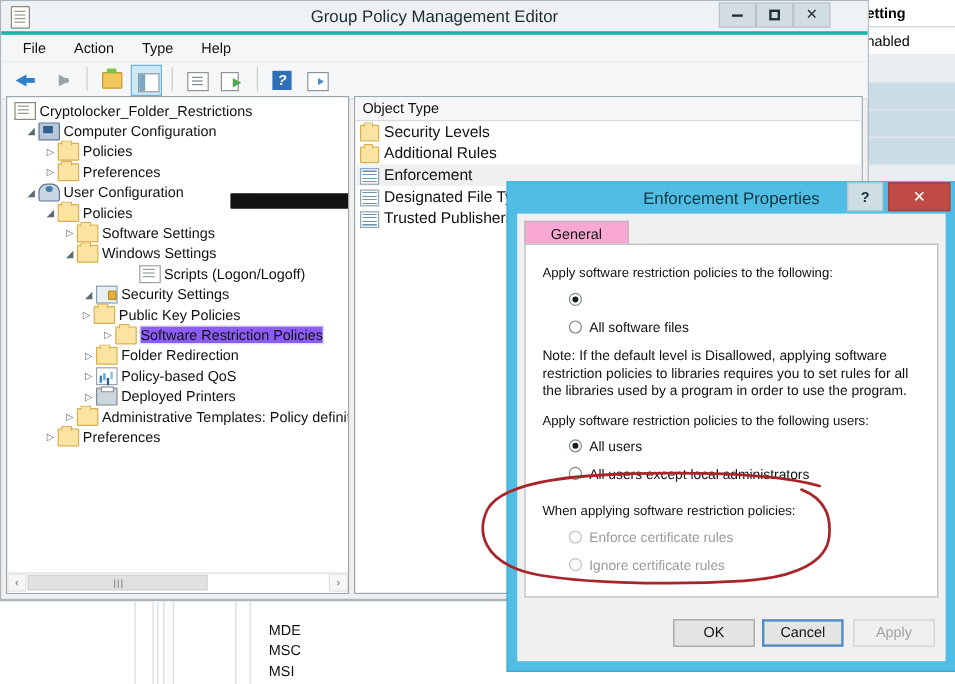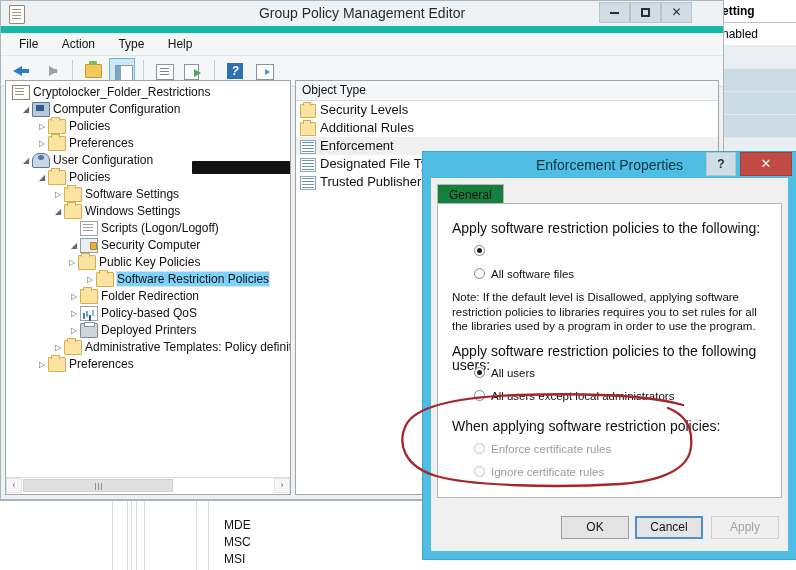--- a/index.html
+++ b/index.html
@@ -27,21 +27,21 @@
   .bg-vline{position:absolute;top:0;width:1px;height:70px;background:#d6dde2;}
   #bg-ext-list{position:absolute;left:224px;top:16px;font-size:12px;line-height:17px;color:#111;}
 
   
   #mmc{
     position:absolute;left:0;top:0;width:724px;height:500px;
     background:#f0f0f0;border:1px solid #a9b6bf;box-sizing:border-box;
   }
   #titlebar{
     height:25px;background:#eef2f4;position:relative;
-    border-bottom:7px solid #14b8a6;
+    border-bottom:3px solid #14b8a6;
   }
   #title-icon{
     position:absolute;left:8px;top:4px;width:14px;height:17px;
     background:#fdfdfb;border:1px solid #8a8a7a;border-radius:1px;
   }
   #title-icon:before{
     content:"";position:absolute;left:2px;top:3px;width:9px;height:1px;
     background:#9a9a86;box-shadow:0 3px 0 #9a9a86,0 6px 0 #9a9a86,0 9px 0 #9a9a86;
   }
   #title-text{
@@ -80,21 +80,21 @@
   .ico-help{position:absolute;left:5px;top:5px;width:16px;height:16px;background:#2f6fb5;color:#fff;font-size:12px;font-weight:bold;text-align:center;line-height:16px;}
   .ico-misc{position:absolute;left:5px;top:6px;width:16px;height:14px;background:#fff;border:1px solid #8b949a;}
   .ico-misc:after{content:"";position:absolute;left:8px;top:4px;width:0;height:0;border-top:3px solid transparent;border-bottom:3px solid transparent;border-left:5px solid #4d8cc4;}
 
   #workarea{position:absolute;left:4px;top:79px;width:714px;height:415px;}
   #tree-pane{position:absolute;left:0;top:0;width:286px;height:415px;background:#fff;border:1px solid #9aa7ae;box-sizing:border-box;overflow:hidden;}
   #tree-inner{position:relative;padding:3px 0 0 0;}
   .tnode{height:17px;line-height:17px;white-space:nowrap;font-size:12px;color:#111;position:relative;cursor:default;}
   .tnode .exp{display:inline-block;width:12px;text-align:center;color:#5b6b75;font-size:8px;vertical-align:middle;}
   .tnode .lbl{vertical-align:middle;}
-  .tnode.sel-soft .lbl{background:#7dd3fc;outline:1px solid #e0e0e0;}
+  .tnode.sel-soft .lbl{background:#8b5cf6;outline:1px solid #e0e0e0;}
   .ti{display:inline-block;width:16px;height:13px;vertical-align:middle;position:relative;margin-right:3px;}
   .ti.folder{background:#fbe3a2;border:1px solid #d9ae4f;border-radius:1px;}
   .ti.folder:after{content:"";position:absolute;left:2px;top:-3px;width:7px;height:3px;background:#fbe3a2;border:1px solid #d9ae4f;border-bottom:none;border-radius:1px 1px 0 0;}
   .ti.console{background:#fdfdfb;border:1px solid #8a8a7a;}
   .ti.console:before{content:"";position:absolute;left:2px;top:2px;width:9px;height:1px;background:#9a9a86;box-shadow:0 3px 0 #9a9a86,0 6px 0 #9a9a86;}
   .ti.computer{background:#b9c8d8;border:1px solid #5d7792;border-radius:1px;}
   .ti.computer:after{content:"";position:absolute;left:3px;top:2px;width:8px;height:6px;background:#2f5d8f;}
   .ti.user{background:#c8d6e4;border:1px solid #5d7792;border-radius:7px 7px 2px 2px;}
   .ti.user:after{content:"";position:absolute;left:5px;top:1px;width:6px;height:5px;background:#4a7aa8;border-radius:50%;}
   .ti.script{background:#ffffff;border:1px solid #9aa3a8;}
@@ -129,25 +129,25 @@
     position:absolute;left:423px;top:152px;width:373px;height:407px;
     background:#4fbde4;box-shadow:0 0 0 1px #3aa8d0;
   }
   #dlg-title{height:26px;position:relative;}
   #dlg-title-text{position:absolute;left:0;top:0;width:100%;height:26px;line-height:26px;text-align:center;font-size:14px;color:#11343f;}
   #dlg-help{position:absolute;right:60px;top:0px;width:30px;height:24px;background:#cfdde4;border:1px solid #b4c6ce;box-sizing:border-box;text-align:center;line-height:22px;font-weight:bold;font-size:12px;color:#14303a;cursor:default;}
   #dlg-close{position:absolute;right:4px;top:0px;width:52px;height:24px;background:#c14a45;border:1px solid #a93c38;box-sizing:border-box;text-align:center;line-height:22px;font-weight:bold;font-size:13px;color:#fff;cursor:default;}
   #dlg-body{position:absolute;left:8px;top:26px;width:357px;height:373px;background:#f0f0f0;}
 
   #tabstrip{position:absolute;left:6px;top:6px;height:20px;}
-  .tab{display:inline-block;height:20px;line-height:20px;padding:0 11px;background:#15803d;
+  .tab{display:inline-block;height:20px;line-height:20px;padding:0 21px;background:#f9a8d4;
        border:1px solid #b6b6b6;border-bottom:none;font-size:12px;color:#111;cursor:default;}
   #tabpage{position:absolute;left:6px;top:25px;width:345px;height:295px;background:#fff;border:1px solid #b6b6b6;box-sizing:border-box;}
 
-  .sect-label{position:absolute;font-size:14px;color:#111;line-height:14px;}
+  .sect-label{position:absolute;font-size:11px;color:#111;line-height:14px;}
   .radio-row{position:absolute;font-size:11.5px;color:#111;line-height:14px;cursor:default;}
   .radio{display:inline-block;width:11px;height:11px;border:1px solid #7a8a94;border-radius:50%;background:#fff;vertical-align:-1px;margin-right:6px;position:relative;box-sizing:border-box;}
   .radio.on:after{content:"";position:absolute;left:2px;top:2px;width:5px;height:5px;border-radius:50%;background:#1c1c1c;}
   .radio.dis{border-color:#bcc4c9;background:#fbfbfb;}
   .radio-row.dis{color:#9b9b9b;}
   .note{position:absolute;font-size:11.5px;color:#111;line-height:14.5px;}
 
   .dbtn{position:absolute;bottom:12px;width:68px;height:23px;background:#e4e4e4;border:1px solid #9e9e9e;
         box-sizing:border-box;font-size:12px;color:#111;text-align:center;line-height:21px;cursor:default;}
   .dbtn.focus{border:2px solid #4f8fc4;line-height:19px;}
@@ -240,25 +240,25 @@
         </div>
         <div class="tnode" style="padding-left:30px;">
           <span class="exp">◢</span><span class="ti folder"></span><span class="lbl">Policies</span>
         </div>
         <div class="tnode" style="padding-left:46px;">
           <span class="exp">▷</span><span class="ti folder"></span><span class="lbl">Software Settings</span>
         </div>
         <div class="tnode" style="padding-left:46px;">
           <span class="exp">◢</span><span class="ti folder"></span><span class="lbl">Windows Settings</span>
         </div>
-        <div class="tnode" style="padding-left:74px;">
+        <div class="tnode" style="padding-left:74px;text-align:center;">
           <span class="ti script"></span><span class="lbl">Scripts (Logon/Logoff)</span>
         </div>
         <div class="tnode" style="padding-left:62px;">
-          <span class="exp">◢</span><span class="ti security"></span><span class="lbl">Security Computer</span>
+          <span class="exp">◢</span><span class="ti security"></span><span class="lbl">Security Settings</span>
         </div>
         <div class="tnode" style="padding-left:60px;">
           <span class="exp">▷</span><span class="ti folder"></span><span class="lbl">Public Key Policies</span>
         </div>
         <div class="tnode sel-soft" style="padding-left:78px;">
           <span class="exp">▷</span><span class="ti folder"></span><span class="lbl">Software Restriction Policies</span>
         </div>
         <div class="tnode" style="padding-left:62px;">
           <span class="exp">▷</span><span class="ti folder"></span><span class="lbl">Folder Redirection</span>
         </div>

